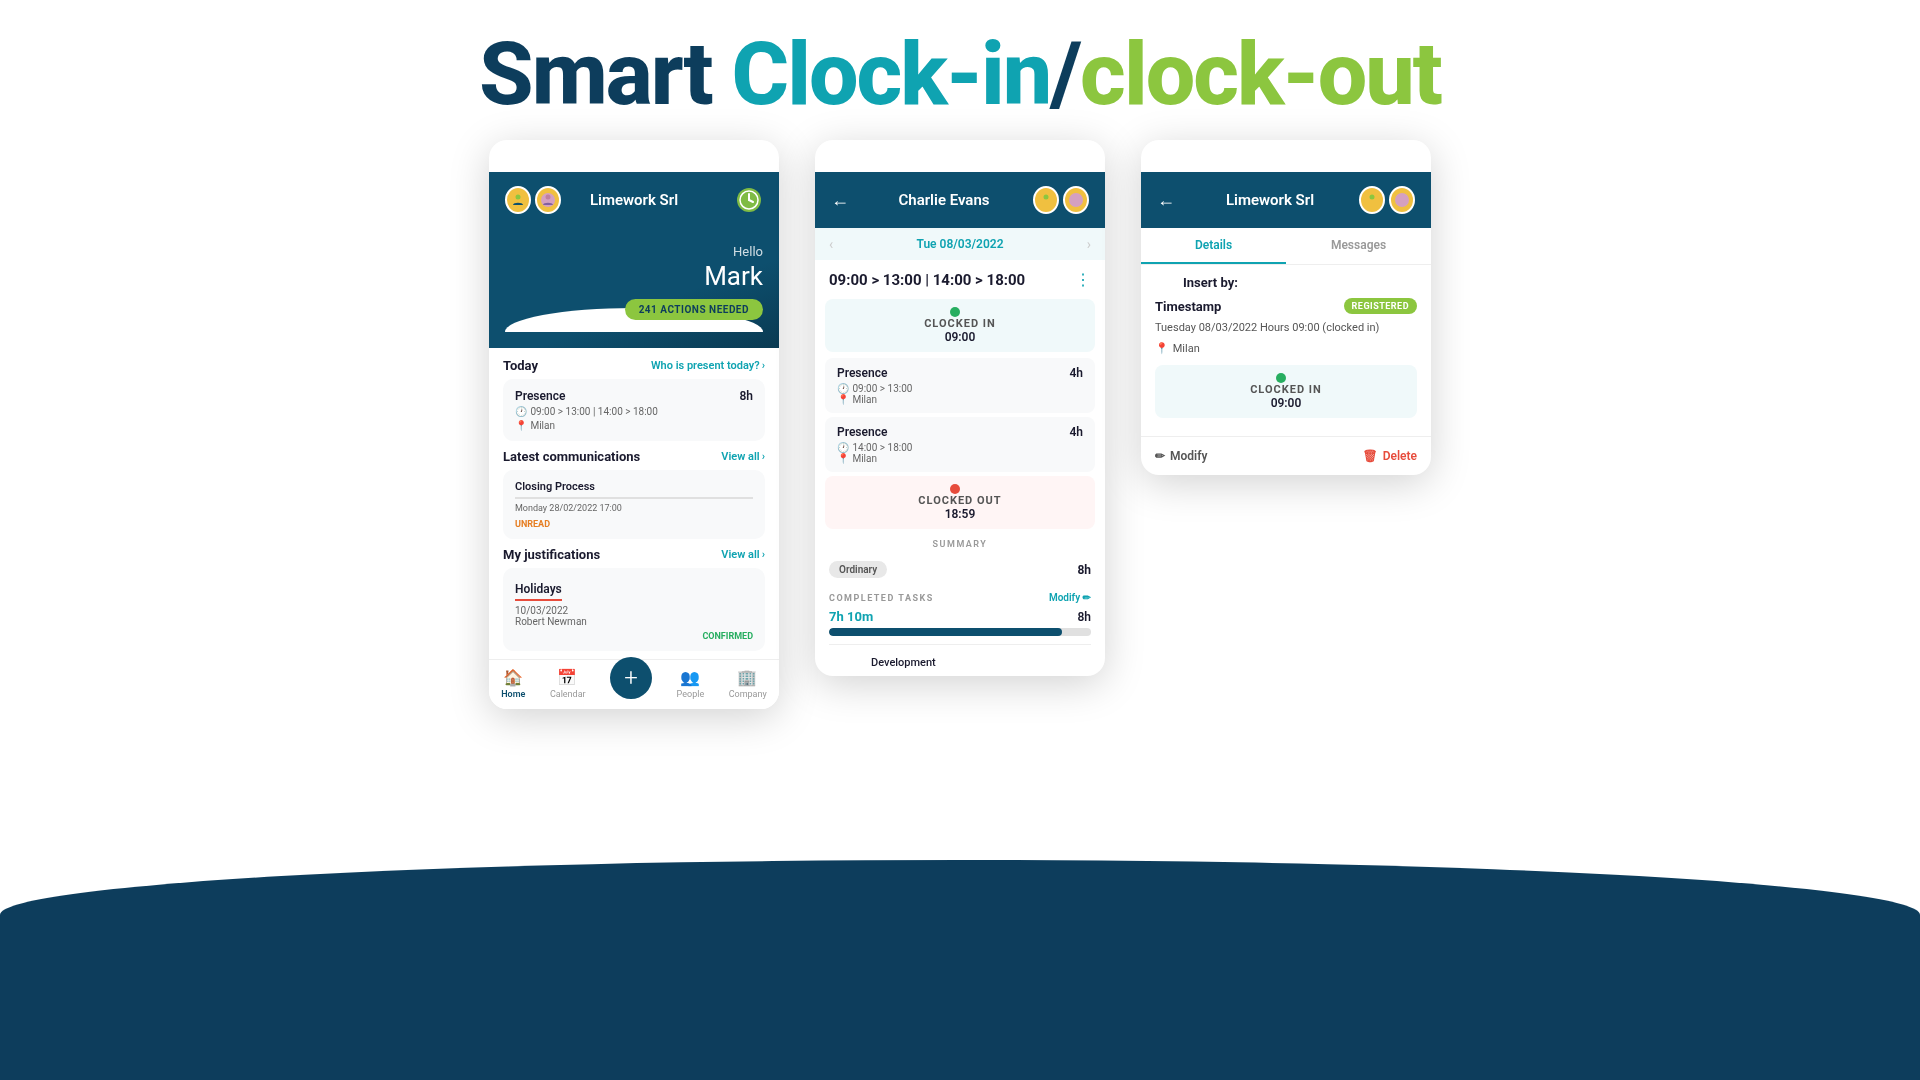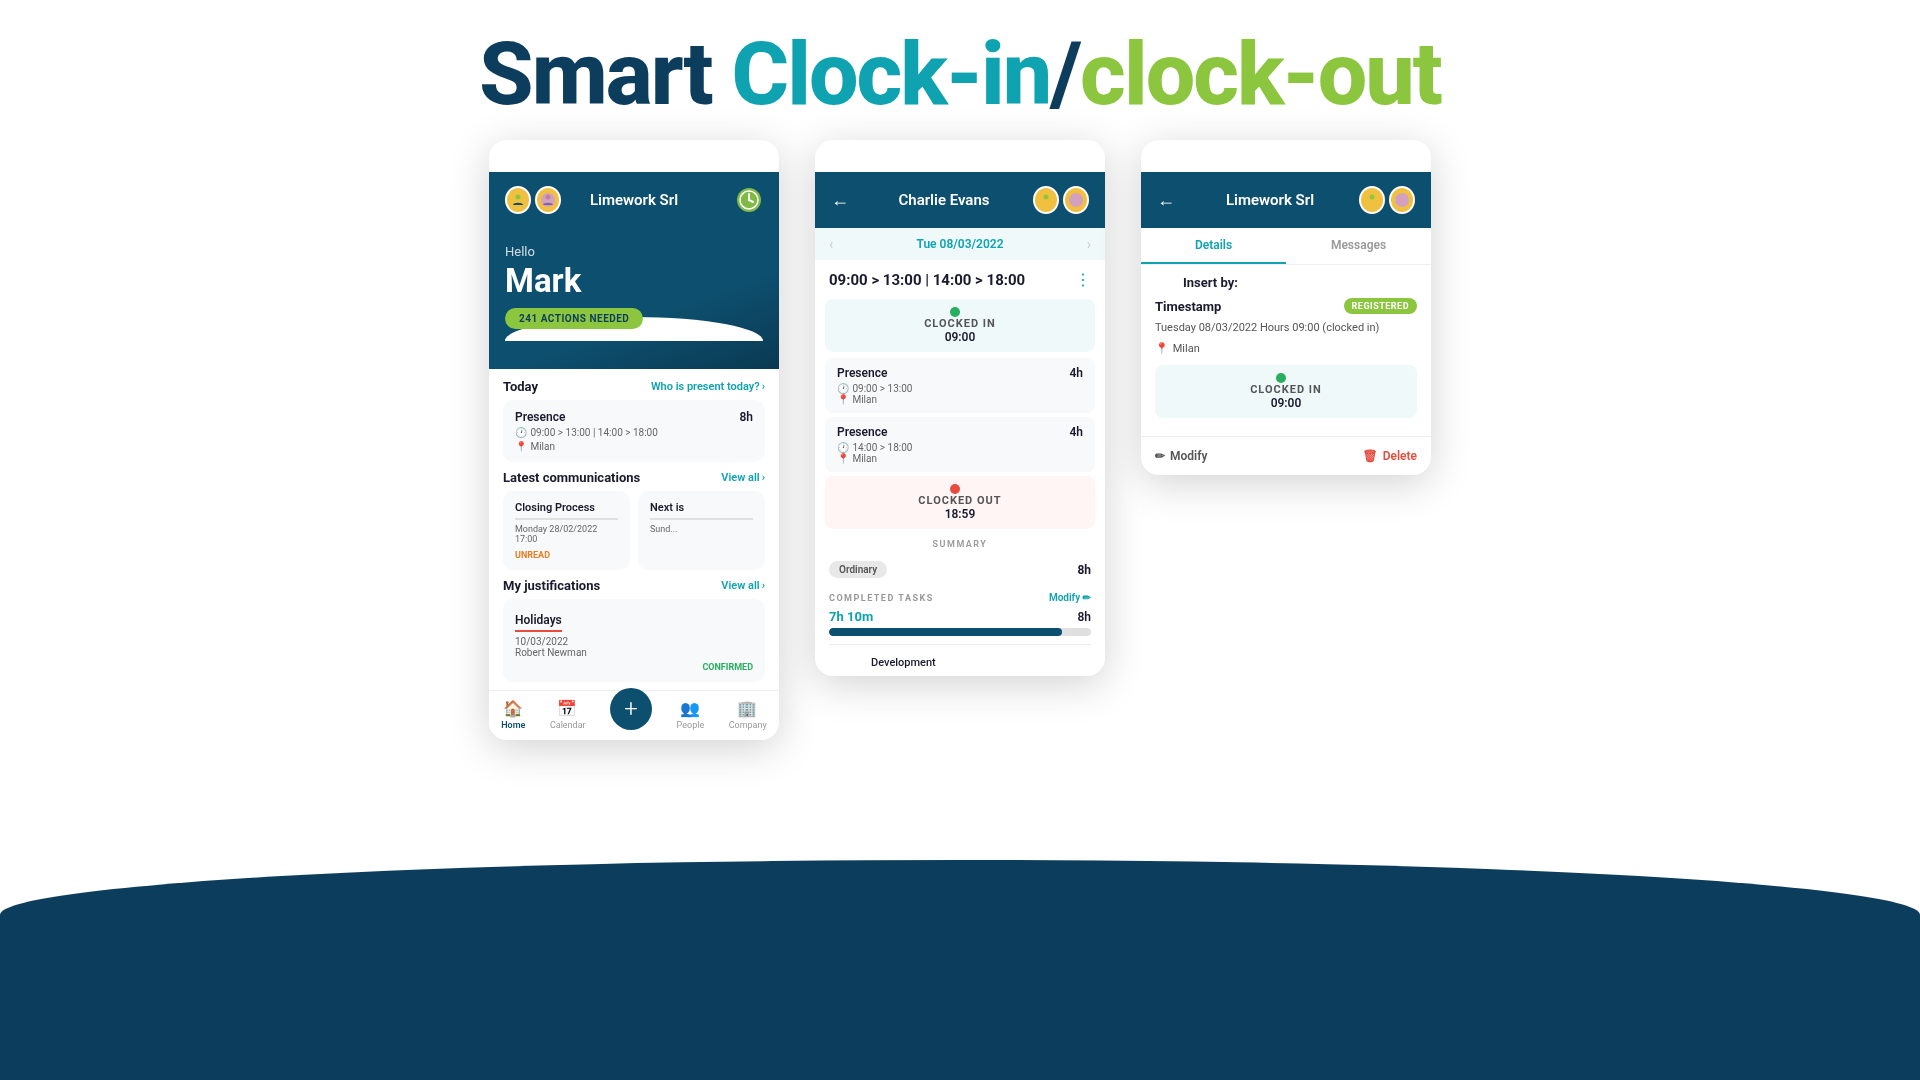--- a/index.html
+++ b/index.html
@@ -76,33 +76,33 @@
     .back-arrow {
       color: #ffffff;
       font-size: 18px;
       cursor: pointer;
       width: 24px;
     }
 
     
     .phone1-hero {
       background: linear-gradient(160deg, #0d4f6e 60%, #0a3a52 100%);
-      padding: 16px 16px 28px;
-      text-align: left;
+      padding: 16px 16px 16px;
+      text-align: right;
       position: relative;
     }
     .hello-text {
       color: rgba(255,255,255,0.8);
       font-size: 13px;
       margin-bottom: 2px;
     }
     .name-text {
       color: #ffffff;
-      font-size: 33px;
-      font-weight: 700;
+      font-size: 26px;
+      font-weight: 400;
     }
     .actions-badge {
       background: #8cc63f;
       color: #0d3d5c;
       font-size: 10px;
       font-weight: 700;
       padding: 5px 14px;
       border-radius: 20px;
       display: inline-block;
       margin-top: 8px;
@@ -602,24 +602,20 @@
           <span class="view-all-link">
             <span>View all</span> ›
           </span>
         </div>
         <div class="comm-cards">
           <div class="comm-card">
             <div class="comm-title">Closing Process</div>
             <div class="comm-date">Monday 28/02/2022 17:00</div>
             <div class="comm-status">UNREAD</div>
           </div>
-          <div class="comm-card">
-            <div class="comm-title">Next is</div>
-            <div class="comm-date">Sund...</div>
-          </div>
         </div>
 
         <div class="section-header" style="margin-top:8px;">
           <span class="section-title">My justifications</span>
           <span class="view-all-link">
             <span>View all</span> ›
           </span>
         </div>
         <div class="justif-card">
           <div>

